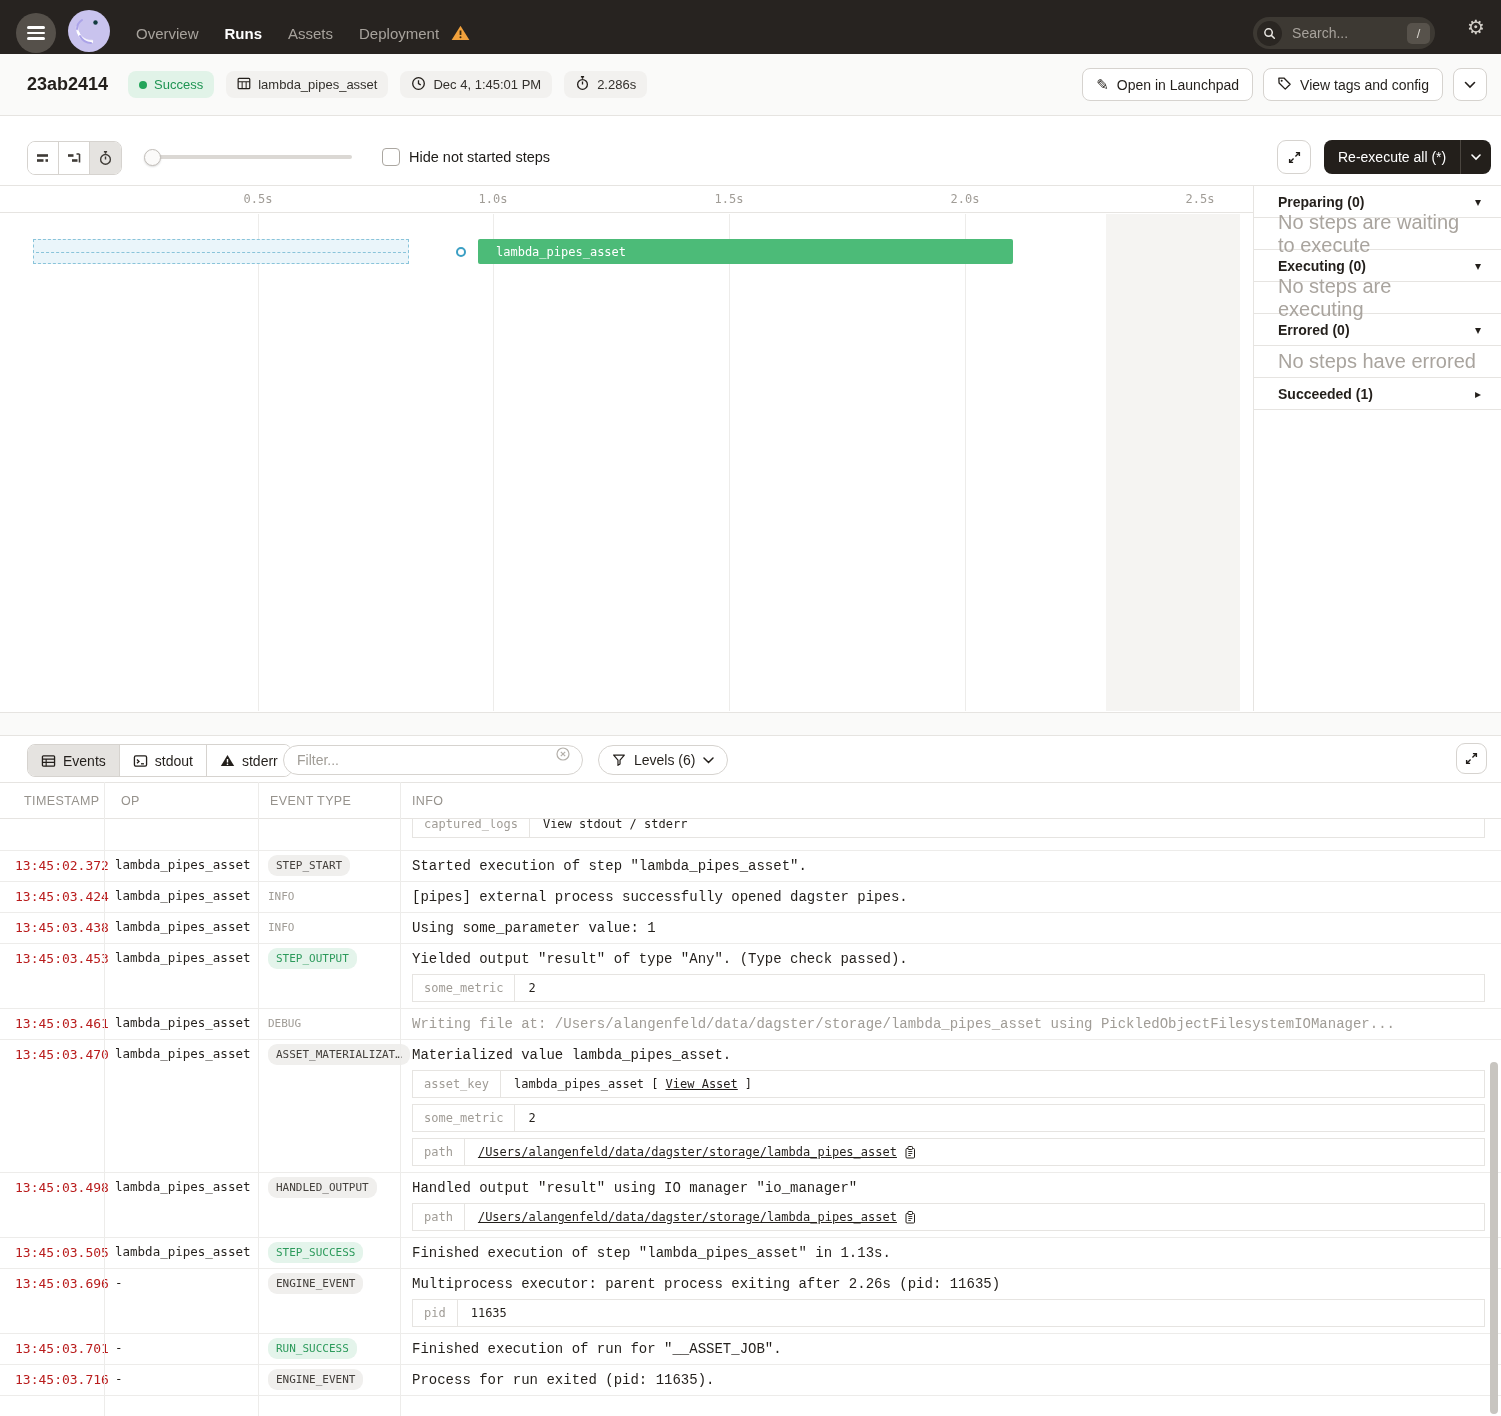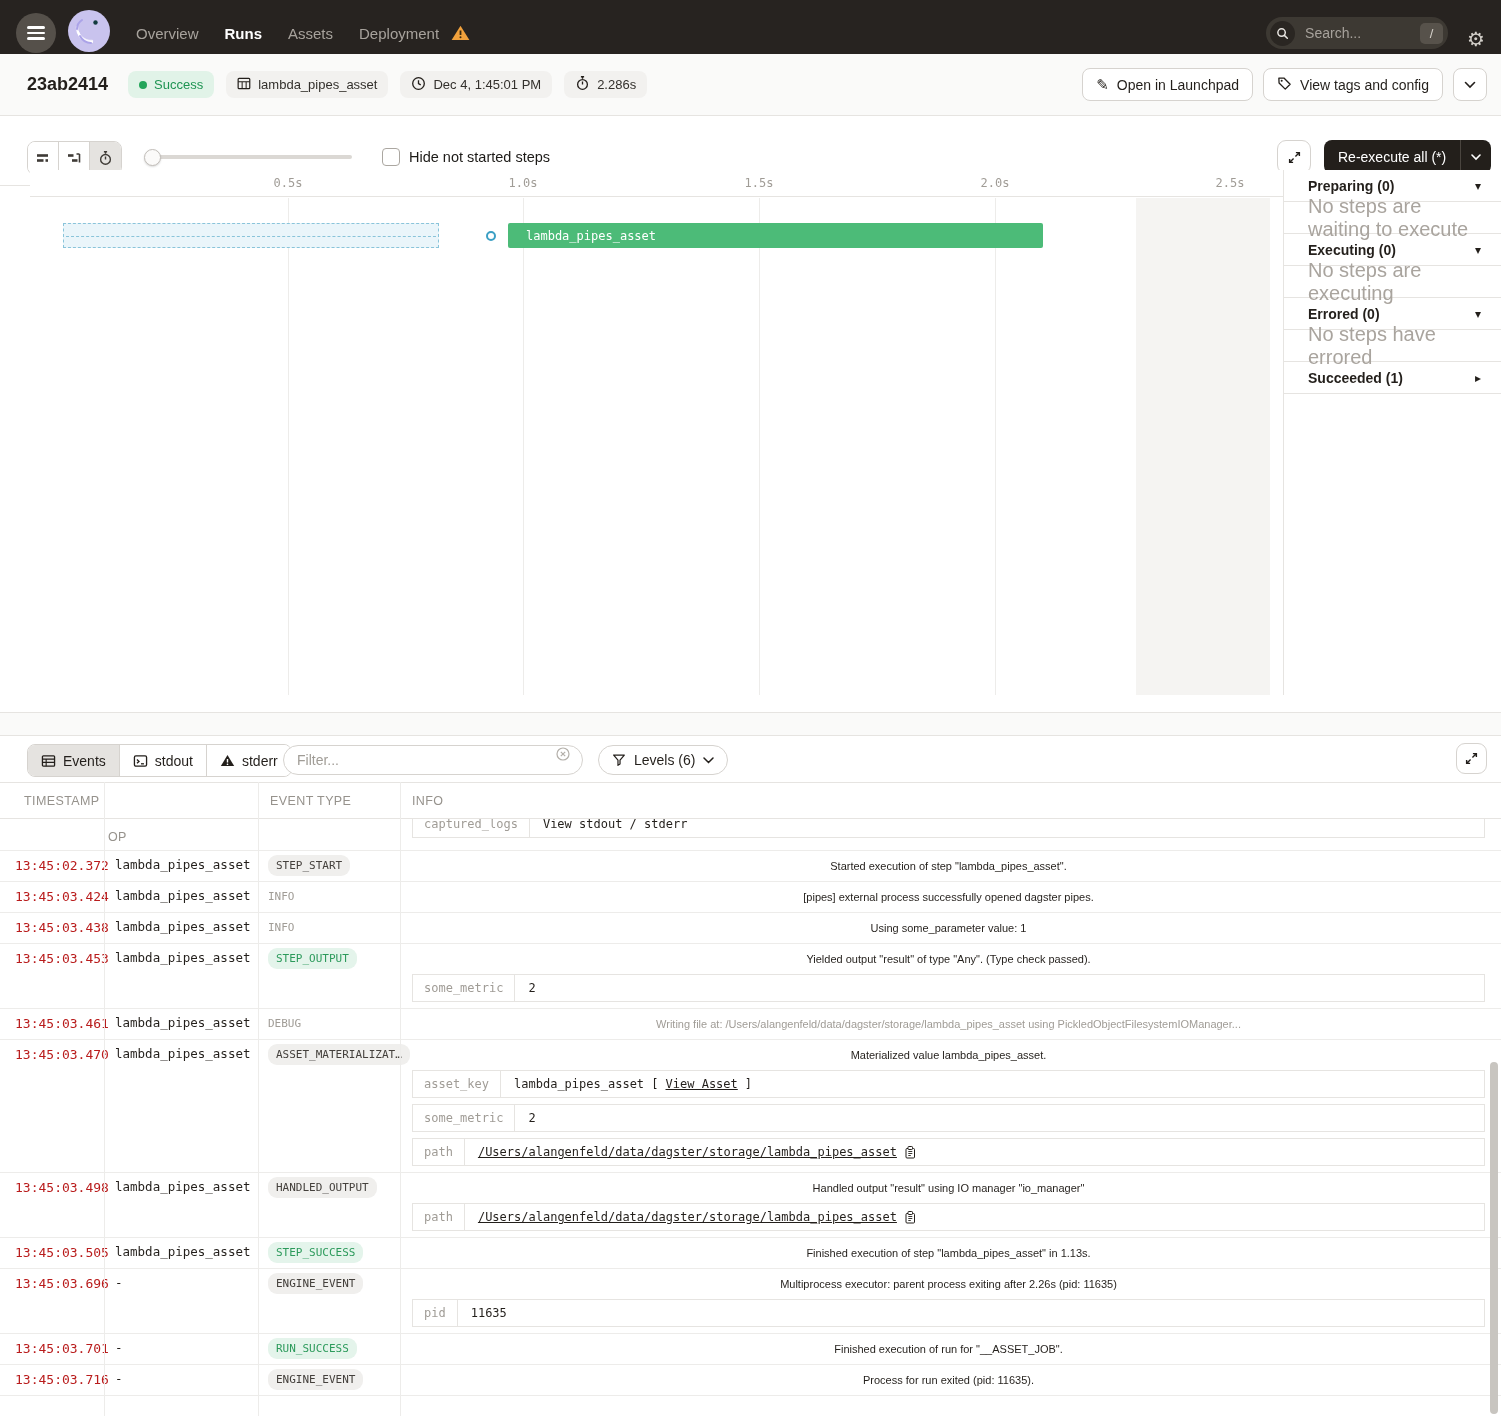--- a/index.html
+++ b/index.html
@@ -10,21 +10,21 @@
 
   
   .topnav{position:absolute;left:0;top:0;right:0;height:66px;background:#272320;
           display:flex;align-items:center;padding:0 16px;gap:12px;}
   .burger{width:40px;height:40px;border-radius:50%;background:#55504A;display:flex;
           flex-direction:column;align-items:center;justify-content:center;gap:3px;cursor:pointer;border:none;}
   .burger i{display:block;width:18px;height:2.5px;background:#fff;border-radius:2px;}
   .nav-items{display:flex;align-items:center;gap:26px;margin-left:14px;}
   .nav-item{font-size:15px;color:#A7A29C;text-decoration:none;cursor:pointer;}
   .nav-item.active{color:#fff;font-weight:700;}
-  .nav-right{margin-left:auto;display:flex;align-items:flex-end;gap:19px;}
+  .nav-right{margin-left:auto;display:flex;align-items:flex-start;gap:32px;}
   .searchpill{width:182px;height:32px;border-radius:16px;background:#3D3933;display:flex;
               align-items:center;gap:8px;padding:0 5px 0 4px;}
   .search-circ{width:25px;height:25px;border-radius:50%;background:#2A2622;display:flex;
                align-items:center;justify-content:center;flex:none;}
   .searchpill input{flex:1;min-width:0;border:none;outline:none;background:transparent;
                     font-size:14px;color:#E8E5E1;}
   .searchpill input::placeholder{color:#A7A29C;}
   .slash{width:23px;height:21px;border-radius:5px;background:#57524B;color:#D6D2CC;
          font-size:13px;display:flex;align-items:center;justify-content:center;flex:none;}
   .gear{font-size:20px;color:#D3CFC9;line-height:1;cursor:pointer;}
@@ -62,21 +62,21 @@
   .tb-check{left:382px;top:20px;}
   .expand-btn{position:absolute;left:1277px;top:12px;width:34px;height:34px;border:1px solid #D6D3CF;
               border-radius:9px;background:#fff;display:flex;align-items:center;justify-content:center;cursor:pointer;}
   .reexec{position:absolute;left:1324px;top:12px;height:34px;background:#231F1B;border-radius:8px;
           display:flex;align-items:center;color:#fff;font-size:14px;cursor:pointer;}
   .reexec .rmain{padding:0 14px;}
   .reexec .rcaret{width:31px;height:100%;border-left:1px solid #4A453F;display:flex;
                   align-items:center;justify-content:center;}
 
   
-  .main{position:absolute;left:0;top:170px;right:0;height:525px;margin-left:30px;}
+  .main{position:absolute;left:0;top:186px;right:0;height:525px;}
   .gantt{position:absolute;left:0;top:0;width:1253px;height:525px;background:#fff;}
   .axis{position:relative;height:27px;border-bottom:1px solid #E6E4E1;}
   .tick{position:absolute;top:6px;transform:translateX(-50%);font-family:"DejaVu Sans Mono",monospace;
         font-size:12px;color:#A09C96;}
   .plot{position:absolute;left:0;top:28px;right:0;bottom:0;overflow:hidden;}
   .gridline{position:absolute;top:0;bottom:0;width:1px;background:#EDECEA;}
   .grayzone{position:absolute;left:1106px;width:134px;top:0;bottom:0;background:#F5F4F2;}
   .dashedbox{position:absolute;left:33px;top:25px;width:376px;height:25px;background:#EAF5FA;
              border:1px dashed #8AC4DA;}
   .dashedbox:after{content:"";position:absolute;left:2px;right:2px;top:50%;border-top:1px dashed #8AC4DA;}
@@ -131,21 +131,21 @@
   .row{position:relative;border-bottom:1px solid #EDECEA;min-height:26px;}
   .ts{position:absolute;left:15px;top:7px;font-family:"DejaVu Sans Mono",monospace;font-size:13px;color:#b91c1c;}
   .op{position:absolute;left:115px;top:6px;font-family:"DejaVu Sans Mono",monospace;font-size:12.5px;color:#231F1B;}
   .typewrap{position:absolute;left:268px;top:4px;}
   .badge{display:inline-block;font-family:"DejaVu Sans Mono",monospace;font-size:11px;
          padding:4px 8px;border-radius:9px;white-space:nowrap;}
   .badge.gray{background:#F0EFED;color:#44403C;}
   .badge.green{background:#E4F4EB;color:#2C9A5B;}
   .badge.plain{background:none;color:#A09C96;padding:4px 0;}
   .infocell{margin-left:412px;padding:5px 16px 6px 0;}
-  .infoline{font-family:Liberation Sans, sans-serif;font-size:11px;line-height:17px;color:#231F1B;padding-top:2px;text-align:center;}
+  .infoline{font-family:Liberation Mono, monospace;font-size:14px;line-height:17px;color:#231F1B;padding-top:2px;}
   .infoline.dim{color:#A09C96;}
   .meta{display:flex;align-items:stretch;border:1px solid #E6E4E1;margin-top:6px;background:#fff;
         font-family:"DejaVu Sans Mono",monospace;font-size:12px;}
   .meta-key{color:#A09C96;padding:6px 11px;border-right:1px solid #E6E4E1;white-space:nowrap;}
   .meta-val{padding:6px 13px;color:#231F1B;display:flex;align-items:center;gap:7px;flex-wrap:wrap;}
   a.meta-link{color:#231F1B;text-decoration:underline;cursor:pointer;}
   .copyic{display:inline-flex;cursor:pointer;}
   .row.clipped{height:32px;overflow:hidden;}
   .row.clipped .infocell{padding-top:0;}
   .row.clipped .meta{margin-top:-9px;}
@@ -406,21 +406,21 @@
       </div>
       <button class="ev-expand">
         <svg width="15" height="15" viewBox="0 0 16 16">
             <path d="M9.5 2.8h3.7v3.7M13 3L9 7" fill="none" stroke="#231F1B" stroke-width="1.5"></path>
             <path d="M6.5 13.2H2.8V9.5M3 13l4-4" fill="none" stroke="#231F1B" stroke-width="1.5"></path>
           </svg>
       </button>
     </div>
     <div class="thead">
         <span class="th" style="left: 15px; margin-left: 9px;">TIMESTAMP</span>
-        <span class="th" style="left: 108px; margin-top: 36px;">OP</span>
+        <span class="th" style="left: 121px;">OP</span>
         <span class="th" style="left: 270px;">EVENT TYPE</span>
         <span class="th" style="left: 412px;">INFO</span>
       </div>
     <div class="tbody">
         <div class="row clipped">
           <div class="infocell">
             <div class="meta">
               <span class="meta-key">captured_logs</span>
               <span class="meta-val">
                 <span>View stdout / stderr</span>

